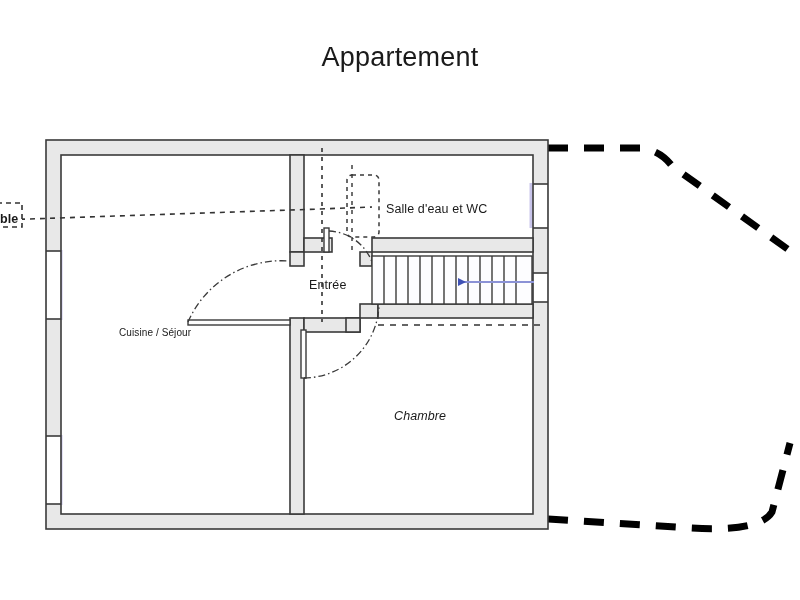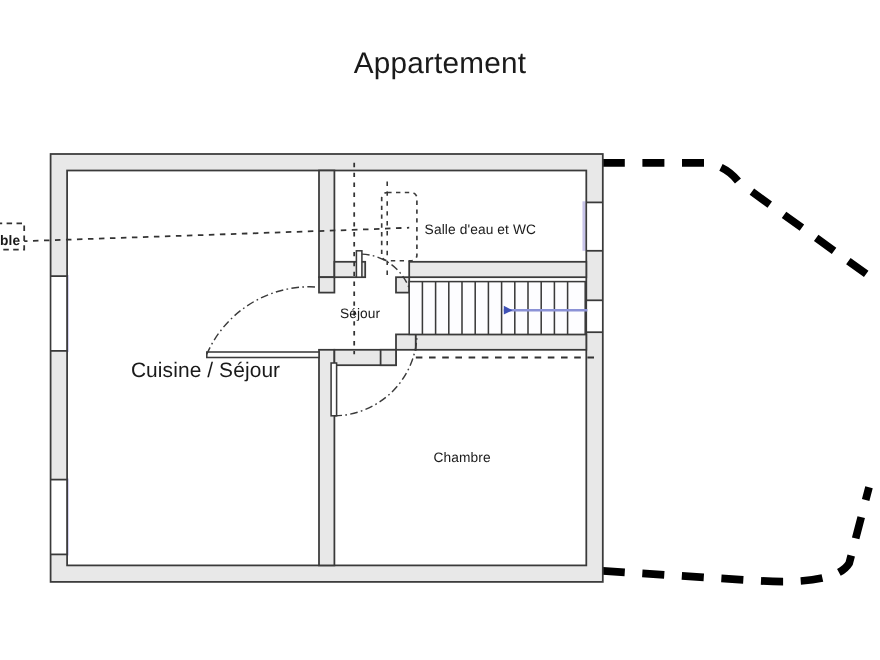--- a/index.html
+++ b/index.html
@@ -34,21 +34,21 @@
   svg.plan-svg {
     position: absolute;
     left: 0;
     top: 0;
     width: 800px;
     height: 600px;
     display: block;
   }
   .room-label {
     position: absolute;
-    font-size: 19px;
+    font-size: 10px;
     color: #1a1a1a;
     white-space: nowrap;
     letter-spacing: 0.1px;
   }
   .room-label.small {
     font-size: 12.5px;
   }
 </style>
 </head>
 <body>
@@ -174,19 +174,19 @@
         <path d="M329,231 A48,48 0 0,1 372,262" fill="none" stroke="#3a3a3a" stroke-width="1.3" stroke-dasharray="7,3,1.5,3"></path>
       </g>
     </g>
 
   </svg>
 
   <div class="room-label" style="left:119px; top:327px;">Cuisine / Séjour</div>
 
   <div class="room-label small" style="left:386px; top:202px;">Salle d'eau et WC</div>
 
-  <div class="room-label small" style="left:309px; top:278px;">Séjour</div>
+  <div class="room-label small" style="left:309px; top:278px;">Entrée</div>
 
-  <div class="room-label small" style="left:394px; top:409px;">Chambre</div>
+  <div class="room-label small" style="left:394px; top:409px;font-style:italic;">Chambre</div>
 
   <div class="room-label small" style="left:0px; top:212px;font-weight:bold;">ble</div>
 
 </div>
 
 </body></html>

